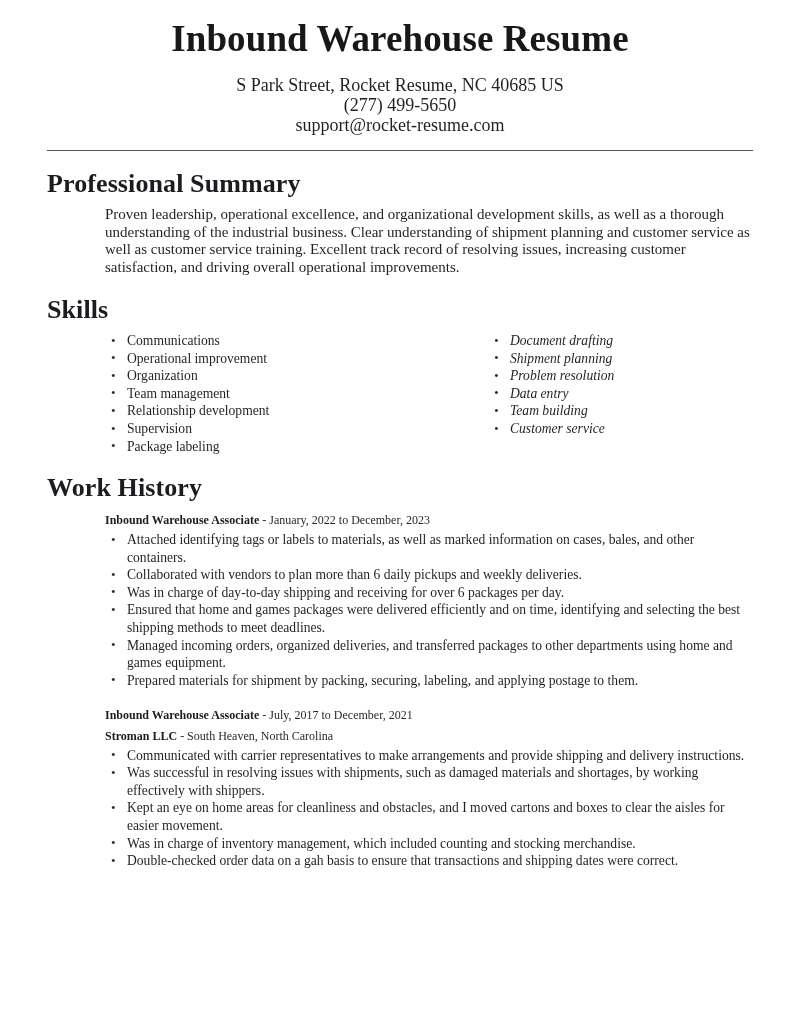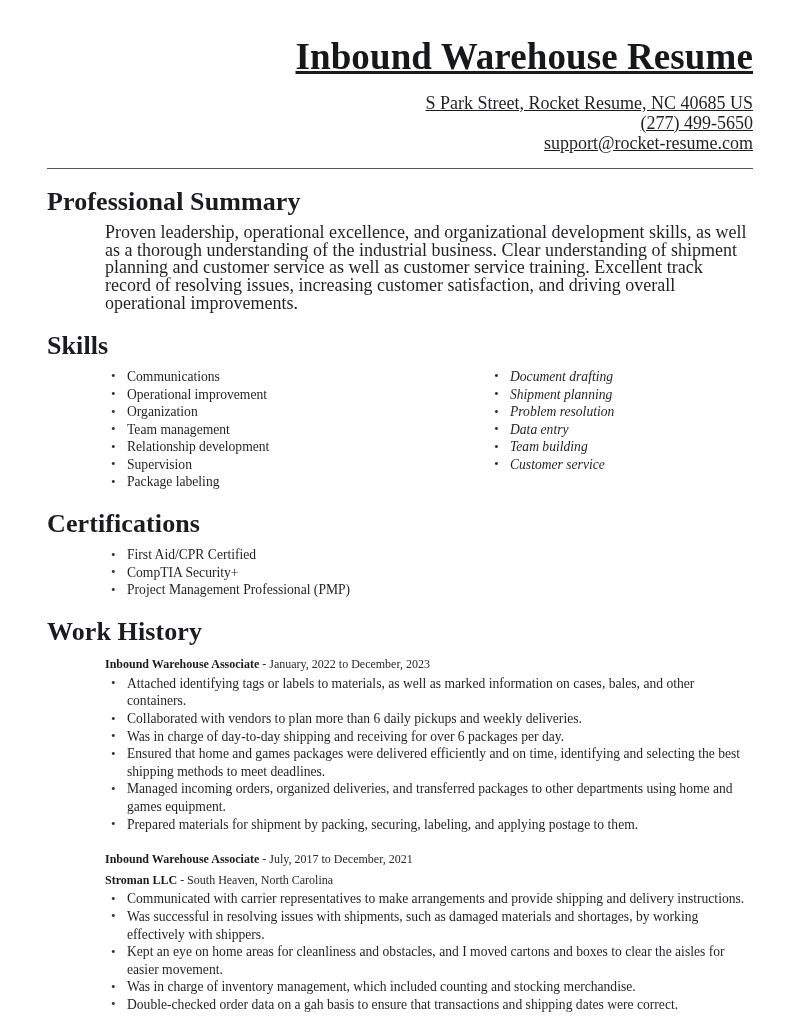--- a/index.html
+++ b/index.html
@@ -16,23 +16,22 @@
   }
   .page {
     width: 800px;
     box-sizing: border-box;
     padding: 0 47px;
     overflow: hidden;
   }
 
   
   .doc-header {
-    padding-top: 36px;
-    text-align: right;
-    text-decoration: underline;
+    padding-top: 18px;
+    text-align: center;
   }
   .doc-title {
     font-size: 37px;
     font-weight: 700;
     letter-spacing: 0.1px;
     line-height: 1.15;
     margin: 0 0 14px 0;
     color: #16181a;
   }
   .contact-line {
@@ -57,21 +56,21 @@
     margin: 0 0 7px 0;
     color: #1a1c1f;
     letter-spacing: 0.1px;
   }
   .section-body {
     padding-left: 58px;
   }
 
   
   .summary-text {
-    font-size: 18px;
+    font-size: 15px;
     line-height: 17.8px;
     margin: 0;
     color: #1f2124;
     text-align: left;
   }
 
   
   ul.bullets {
     list-style: none;
     margin: 0;
@@ -187,30 +186,20 @@
           <li>Shipment planning</li>
           <li>Problem resolution</li>
           <li>Data entry</li>
           <li>Team building</li>
           <li>Customer service</li>
         </ul>
       </div>
     </div>
   </div>
 
-  <div class="section">
-    <h2 class="section-title">Certifications</h2>
-    <div class="certs-body">
-      <ul class="bullets">
-        <li>First Aid/CPR Certified</li>
-        <li>CompTIA Security+</li>
-        <li>Project Management Professional (PMP)</li>
-      </ul>
-    </div>
-  </div>
 
   <div class="section">
     <h2 class="section-title">Work History</h2>
     <div class="work-body">
 
       <div class="job">
         <div class="job-line">
           <span class="job-strong">Inbound Warehouse Associate</span>
           <span class="job-light">- January, 2022 to December, 2023</span>
         </div>

